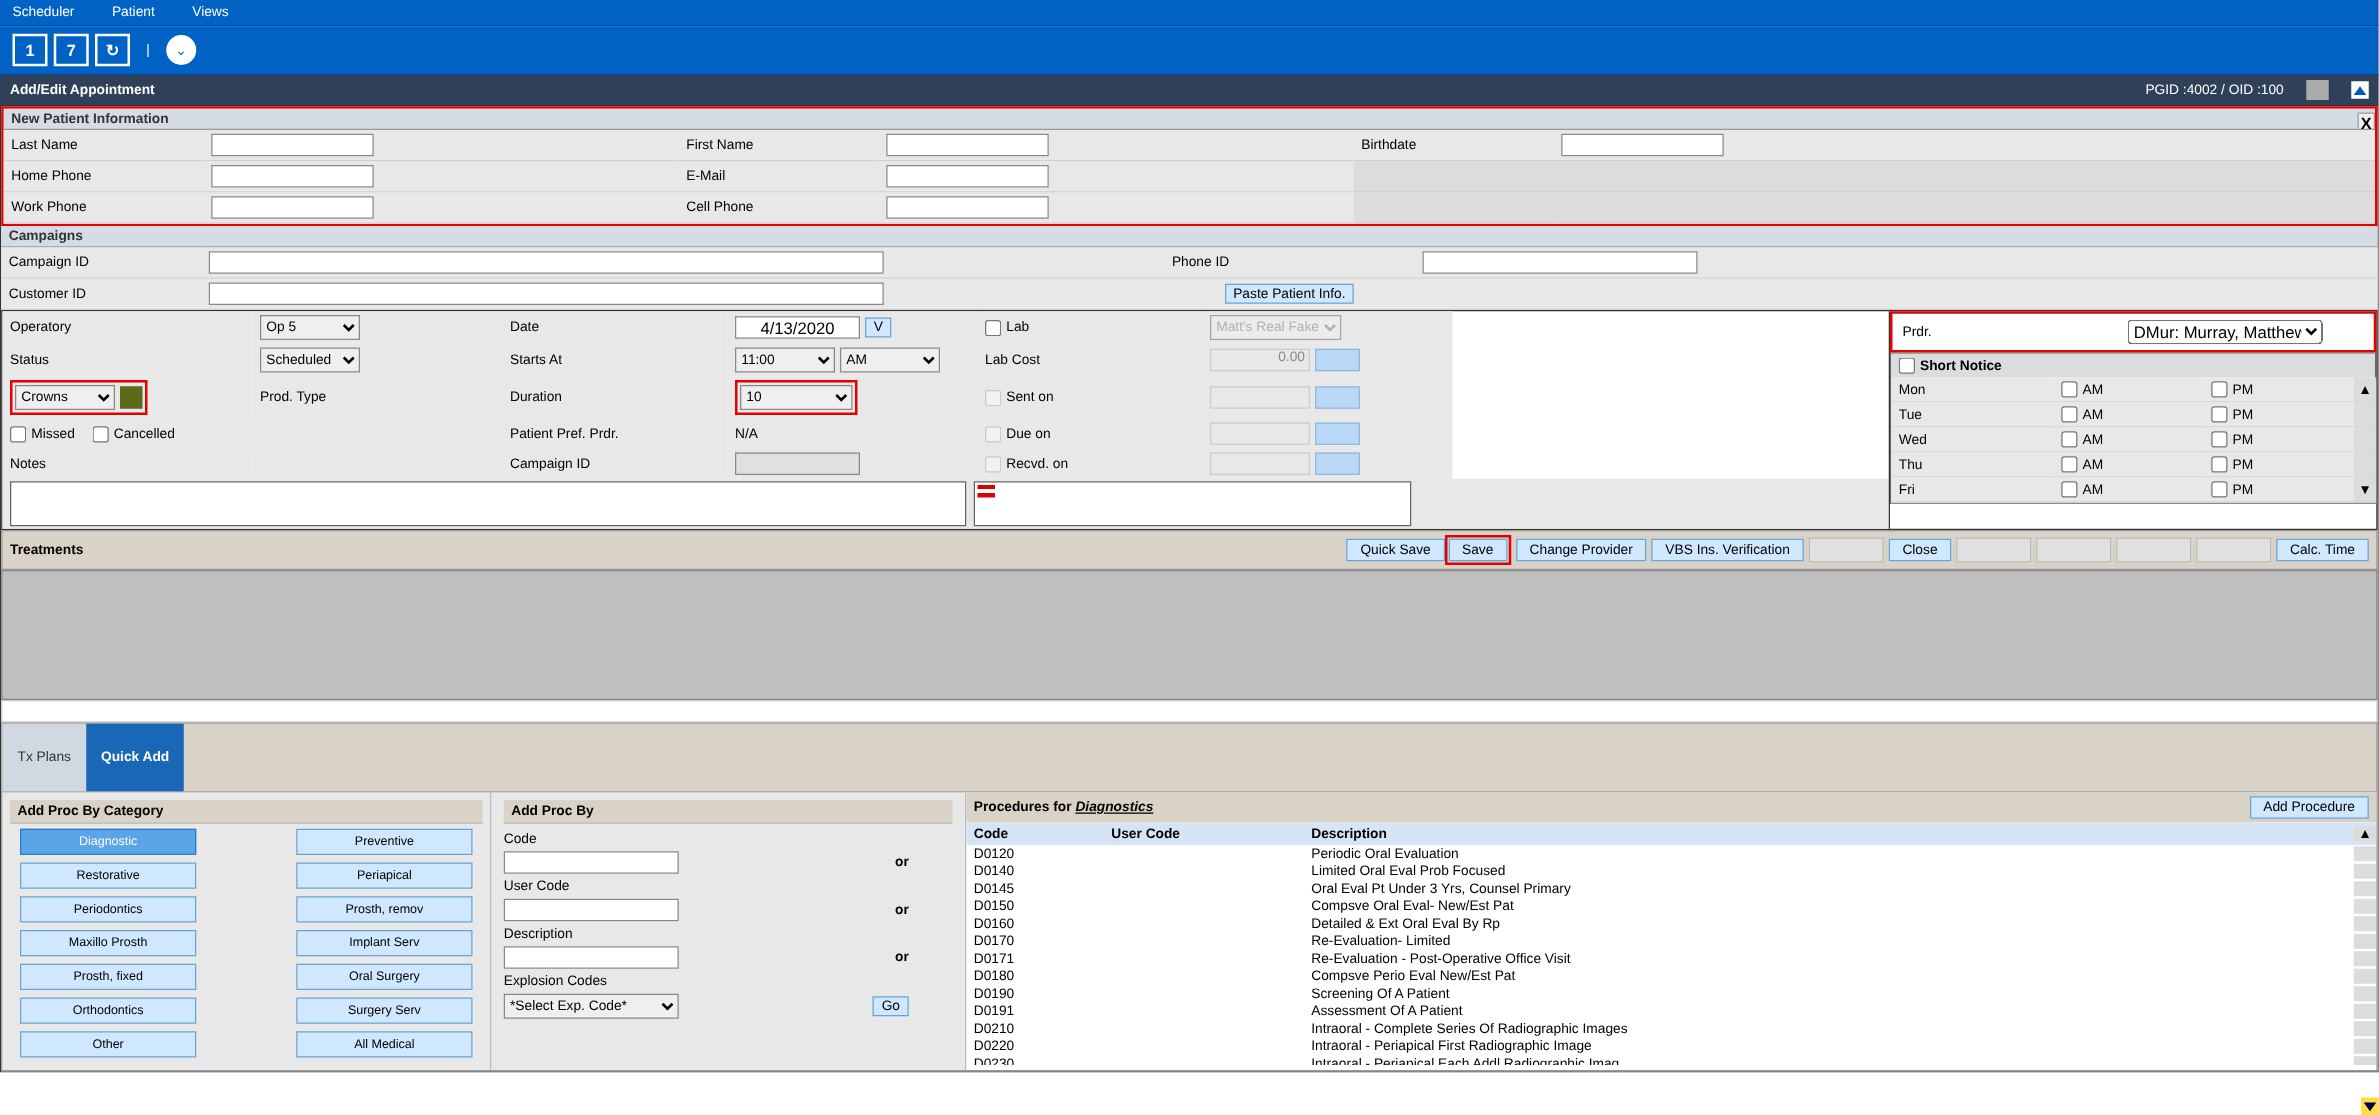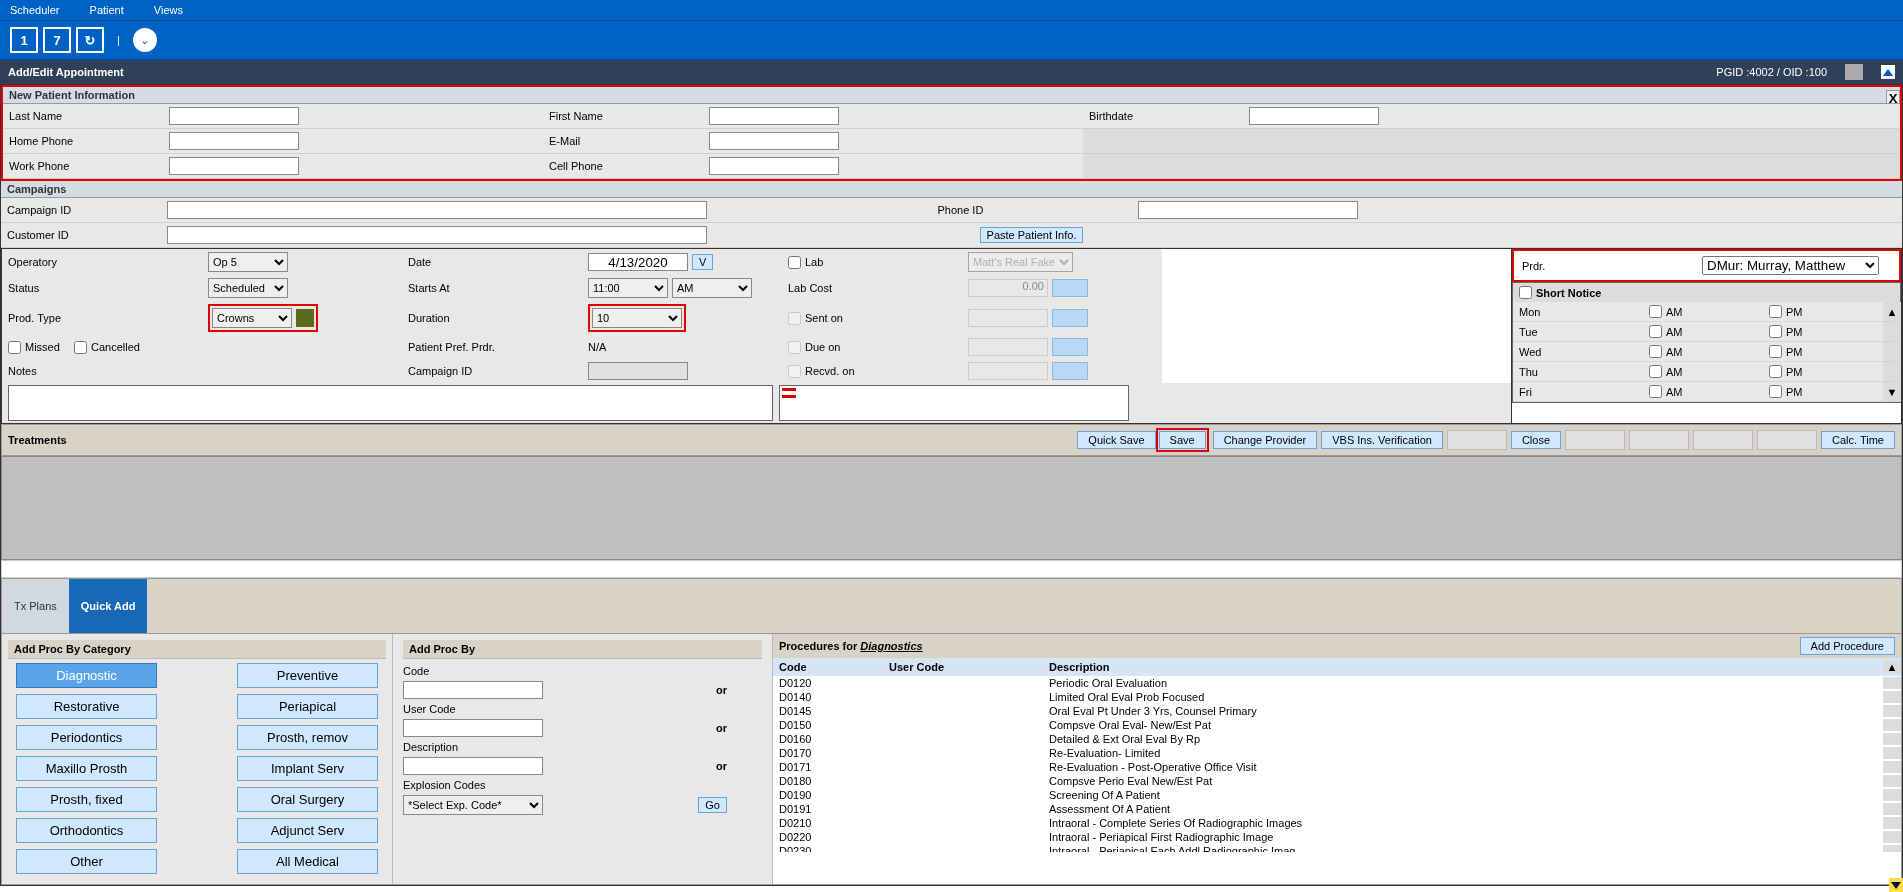--- a/index.html
+++ b/index.html
@@ -76,21 +76,21 @@
 .tabs { display: flex; background: #d8d3c6; border:1px solid #999; border-bottom:none;}
 .tab { padding: 21px 12px; cursor: pointer; font-size:11px;}
 .tab.inactive { background: #d0d8e2; color:#333; }
 .tab.active { background: #1868b5; color: #fff; font-weight:bold;}
 
 
 .bottom-panel { display: flex; border: 1px solid #999; background:#d8d3c6;}
 .bp-section-title { background: #d8d3c6; font-weight: bold; padding: 3px 6px; border-bottom:1px solid #bbb;}
 .cat-panel { width: 390px; background:#e8e8e8; padding: 6px; }
 .cat-grid { display: grid; grid-template-columns: 1fr 1fr; gap: 6px 80px; padding: 4px 8px;}
-.cat-btn { background: #cfe7ff; border: 1px solid #6aa4d6; padding: 4px 8px; text-align: center; cursor: pointer; font-size: 13px; }
+.cat-btn { background: #cfe7ff; border: 1px solid #6aa4d6; padding: 4px 8px; text-align: center; cursor: pointer; font-size: 10px; }
 .cat-btn.sel { background: #5aa4e8; color:#fff; border-color:#2f7ac4;}
 
 .procby-panel { width: 380px; background:#e8e8e8; padding: 6px 10px; border-left:1px solid #bbb;}
 .procby-row { display:flex; align-items:center; gap:10px; margin:4px 0;}
 .procby-row input[type="text"] { width: 140px; height:18px; border:1px solid #888;}
 .procby-row select { width: 140px; height:20px; border:1px solid #888; font-size:11px;}
 .or-lbl { margin-left: auto; margin-right: 35px; font-weight:bold;}
 
 .proclist-panel { flex: 1; background: #fff; border-left:1px solid #bbb; display:flex; flex-direction:column;}
 .proclist-head { background:#d8d3c6; padding:3px 6px; display:flex; justify-content:space-between; align-items:center;}
@@ -244,27 +244,27 @@
             <select><option>11:00</option></select> 
             <select><option>AM</option></select>
           </div>
       <div class="acell lbl">Lab Cost</div>
       <div class="acell">
             <span class="disabled-input">0.00</span> 
             <span class="blue-slot"></span>
           </div>
     </div>
     <div class="appt-row">
-      <div class="acell lbl">Prod. Type</div>
       <div class="acell">
             <span class="red-box" style="padding:2px;display:flex;align-items:center;gap:4px">
               <select><option>Crowns</option></select> 
               <span class="olive-box"></span>
             </span>
           </div>
+      <div class="acell lbl">Prod. Type</div>
       <div class="acell lbl">Duration</div>
       <div class="acell">
             <span class="red-box" style="padding:2px"><select style="min-width:90px"><option>10</option></select></span>
           </div>
       <div class="acell">
             <input type="checkbox" disabled="" style=""> 
             <span>Sent on</span>
           </div>
       <div class="acell">
             <span class="disabled-input"></span> 
@@ -303,21 +303,21 @@
     <div style="display:flex;padding:2px 6px;gap:6px;background:#e8e8e8">
       <textarea class="notes-area" style=""></textarea>
       <div class="flag-box"><span class="flag-icon" style="background:linear-gradient(to bottom,#d00 33%,#fff 33% 66%,#d00 66%)"></span></div>
     </div>
   </div>
 
   <div class="sched-panel">
     <div class="sched-prdr">
       <div class="pcell">Prdr.</div>
       <div class="pcell">
-            <select style="width:177px"><option>DMur: Murray, Matthew</option></select>
+            <select style="width:156px"><option>DMur: Murray, Matthew</option></select>
           </div>
     </div>
     <div class="sched-body">
       <div class="sched-title">
             <input type="checkbox" style=""> 
             <span>Short Notice</span>
           </div>
       <div class="sched-days" id="sched-days">
             <div class="sday">Mon</div>
             <div class="sday"><input type="checkbox" style=""> AM</div>
@@ -376,21 +376,21 @@
           <div class="cat-btn">Preventive</div>
           <div class="cat-btn">Restorative</div>
           <div class="cat-btn">Periapical</div>
           <div class="cat-btn">Periodontics</div>
           <div class="cat-btn">Prosth, remov</div>
           <div class="cat-btn">Maxillo Prosth</div>
           <div class="cat-btn">Implant Serv</div>
           <div class="cat-btn">Prosth, fixed</div>
           <div class="cat-btn">Oral Surgery</div>
           <div class="cat-btn">Orthodontics</div>
-          <div class="cat-btn">Adjunct Serv</div>
+          <div class="cat-btn">Surgery Serv</div>
           <div class="cat-btn">Other</div>
           <div class="cat-btn">All Medical</div>
         </div>
   </div>
 
   <div class="procby-panel">
     <div class="bp-section-title">Add Proc By</div>
     <div style="height:6px"></div>
     <div>Code</div>
     <div class="procby-row">

